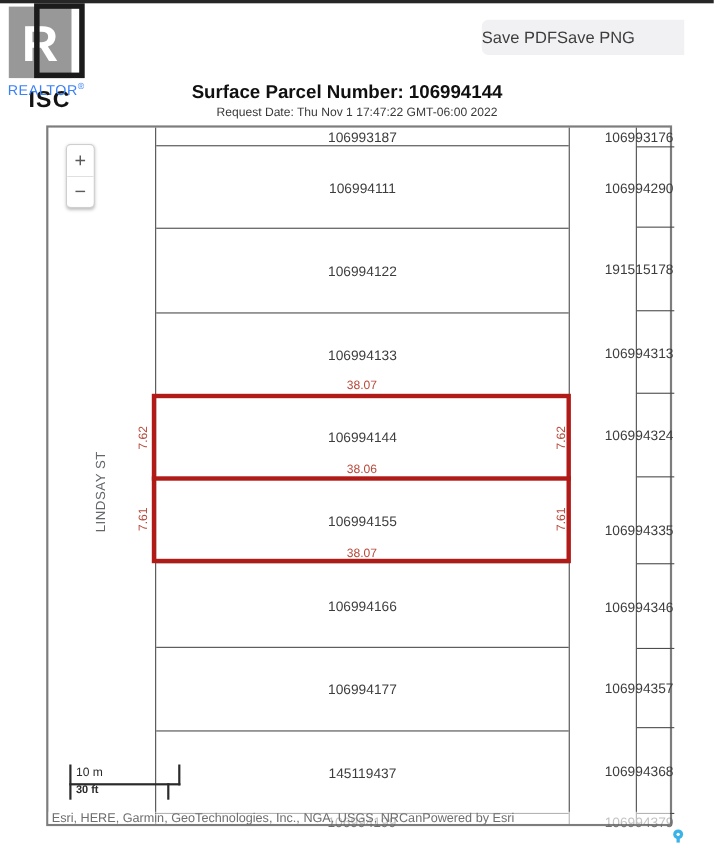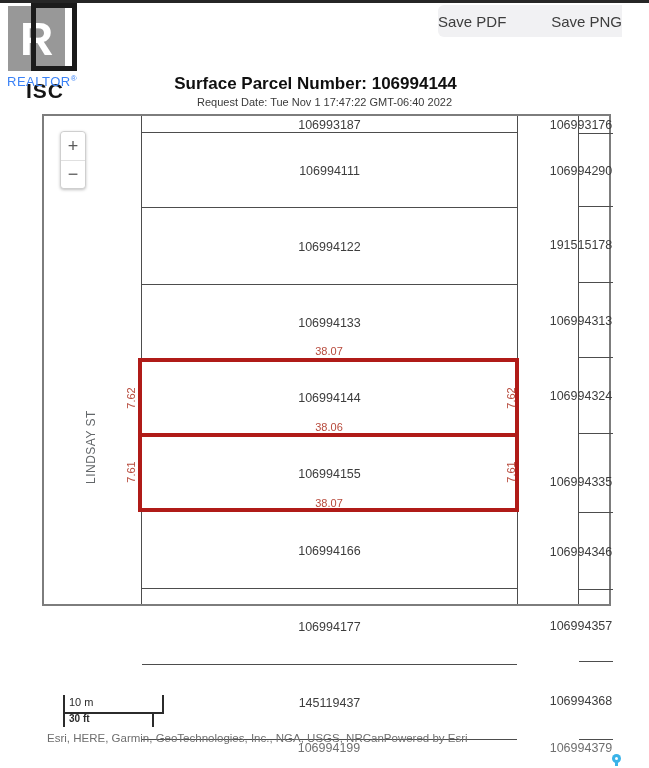--- a/index.html
+++ b/index.html
@@ -14,32 +14,32 @@
   .logo-gray { position:absolute; left:8px; top:6px; width:57px; height:65px; background:#989898;
                display:flex; align-items:center; justify-content:center; }
   .logo-r { color:#fff; font-size:46px; font-weight:700; line-height:1; }
   .logo-frame { position:absolute; left:31px; top:3px; width:46px; height:68px; border:5px solid #1b1b1b; }
   .logo-isc { position:absolute; left:26px; top:31px; font-size:21px; font-weight:700;
               color:#141414; letter-spacing:1px;margin-top:48px; }
   .logo-realtor { position:absolute; left:7px; top:74px; font-size:13px; color:#3b82f6; letter-spacing:0.5px; }
   .logo-realtor sup { font-size:8px; }
 
   
-  .actions { position:absolute; left:438px; top:5px; width:184px; height:32px; background:#f1f1f3;
-             border-radius:6px 0 0 6px; display:flex; align-items:center; justify-content:space-between; }
+  .actions { position:absolute; left:438px; top:18px; width:184px; height:32px; background:#f1f1f3;
+             border-radius:6px 0 0 6px; display:flex; align-items:center; justify-content:flex-start; }
   .action-btn { background:transparent; border:none; font-family:"Liberation Sans", sans-serif;
                 font-size:15px; color:#3d3d3d; cursor:pointer; }
 
   .title { position:absolute; left:0; top:74px; width:631px; text-align:center;
            font-size:17px; font-weight:700; color:#101010; }
   .subtitle { position:absolute; left:0; top:96px; width:649px; text-align:center;
               font-size:11px; color:#3a3a3a; }
 
   
-  .map { position:absolute; left:42px; top:114px; width:569px; height:492px;
+  .map { position:absolute; left:42px; top:114px; width:569px; height:637px;
          border:2px solid #7d7d7d; background:#fff; }
 
   .col-left { position:absolute; left:97px; top:0; width:377px; bottom:0;
               border-left:1.5px solid #4d4d4d; border-right:1.5px solid #4d4d4d; z-index:1; }
   .col-right { position:absolute; left:534px; top:0; width:35px; bottom:0;
                border-left:1.5px solid #4d4d4d; z-index:1; }
   .parcel-row { position:absolute; left:0; right:0; border-bottom:1.5px solid #4d4d4d; }
 
   .labels-layer, .hidden-layer, .dims-layer { position:absolute; left:0; top:0; width:100%; height:100%; z-index:2; pointer-events:none; }
   .parcel-label { position:absolute; width:90px; height:16px; line-height:16px; text-align:center;
@@ -101,21 +101,21 @@
     <div class="logo-isc">ISC</div>
     <div class="logo-realtor"><span>REALTOR</span><sup>®</sup></div>
   </div>
 
   <div class="actions">
     <button class="action-btn">Save PDF</button>
     <button class="action-btn">Save PNG</button>
   </div>
 
   <div class="title">Surface Parcel Number: 106994144</div>
-  <div class="subtitle">Request Date: Tue Nov 1 17:47:22 GMT-06:40 2022</div>
+  <div class="subtitle">Request Date: Thu Nov 1 17:47:22 GMT-06:00 2022</div>
 
   <div class="map">
     <div id="left-col" class="col-left">
         <div class="parcel-row" style="top: 0px; height: 17px;"></div>
         <div class="parcel-row" style="top: 17px; height: 75px;"></div>
         <div class="parcel-row" style="top: 92px; height: 77px;"></div>
         <div class="parcel-row" style="top: 169px; height: 75px;"></div>
         <div class="parcel-row" style="top: 244px; height: 75px;"></div>
         <div class="parcel-row" style="top: 319px; height: 77px;"></div>
         <div class="parcel-row" style="top: 396px; height: 77px;"></div>

